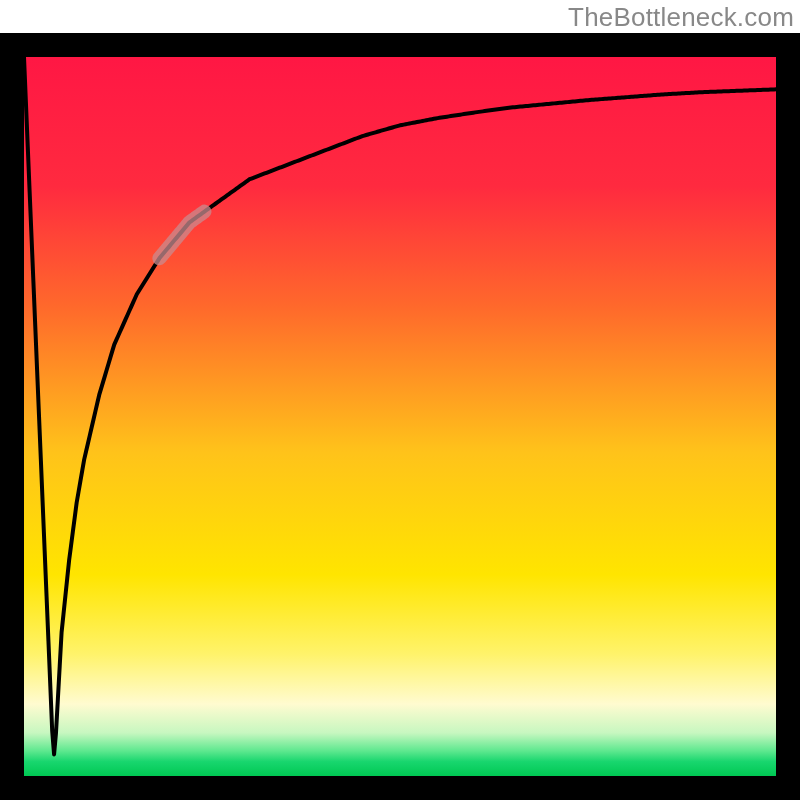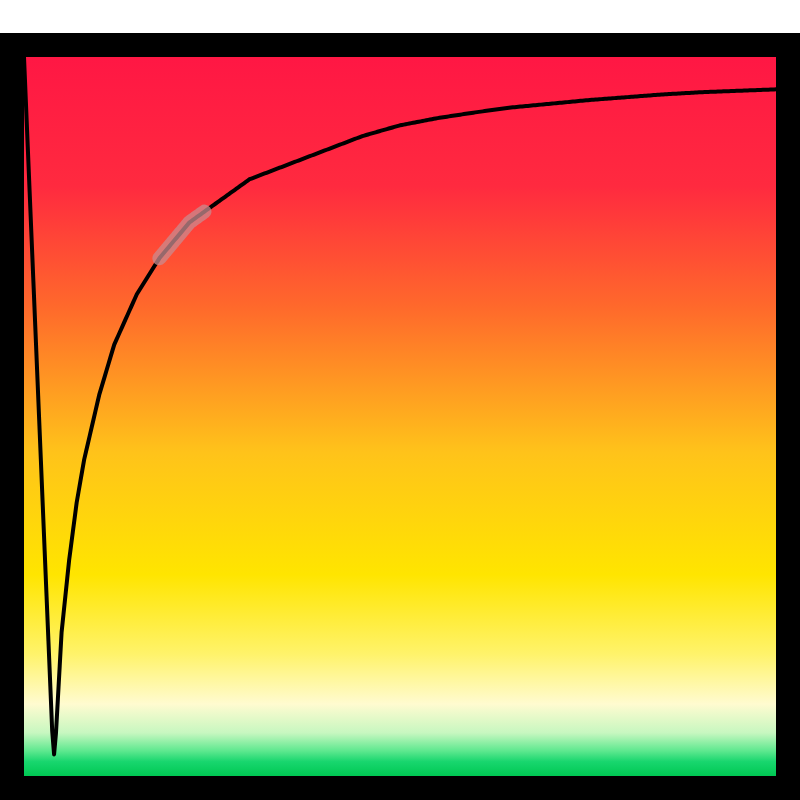--- a/index.html
+++ b/index.html
@@ -26,20 +26,21 @@
     letter-spacing: 0.2px;
     user-select: none;
   }
   svg {
     display: block;
   }
 </style>
 </head>
 <body>
 <div class="wrap">
+  <div class="watermark">TheBottleneck.com</div>
   <svg id="chart-svg" width="800" height="800" viewBox="0 0 800 800">
     <defs>
       <linearGradient id="bg-grad" x1="0" y1="0" x2="0" y2="1">
 
       <stop offset="0%" stop-color="#ff1744"></stop>
           <stop offset="18%" stop-color="#ff2a3f"></stop>
           <stop offset="35%" stop-color="#ff6a2b"></stop>
           <stop offset="55.00000000000001%" stop-color="#ffc31a"></stop>
           <stop offset="72%" stop-color="#ffe500"></stop>
           <stop offset="83%" stop-color="#fff36a"></stop>

